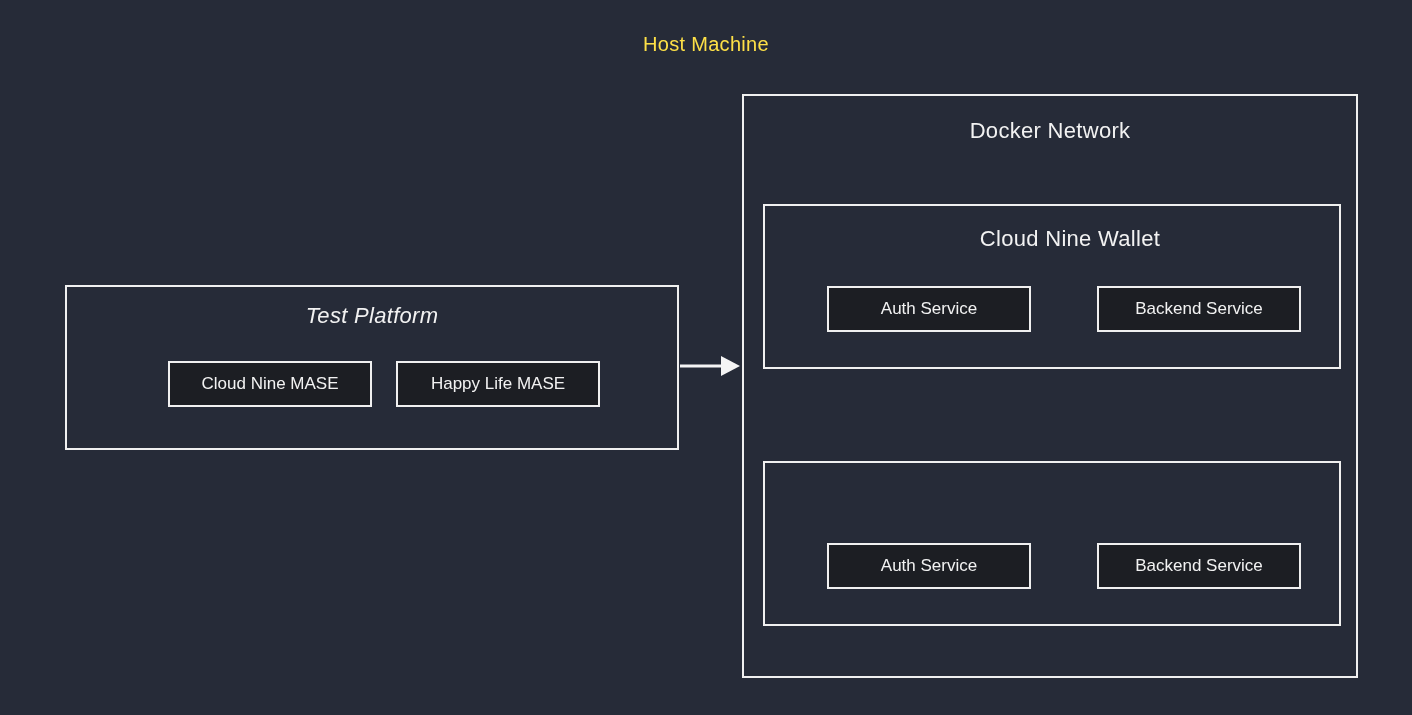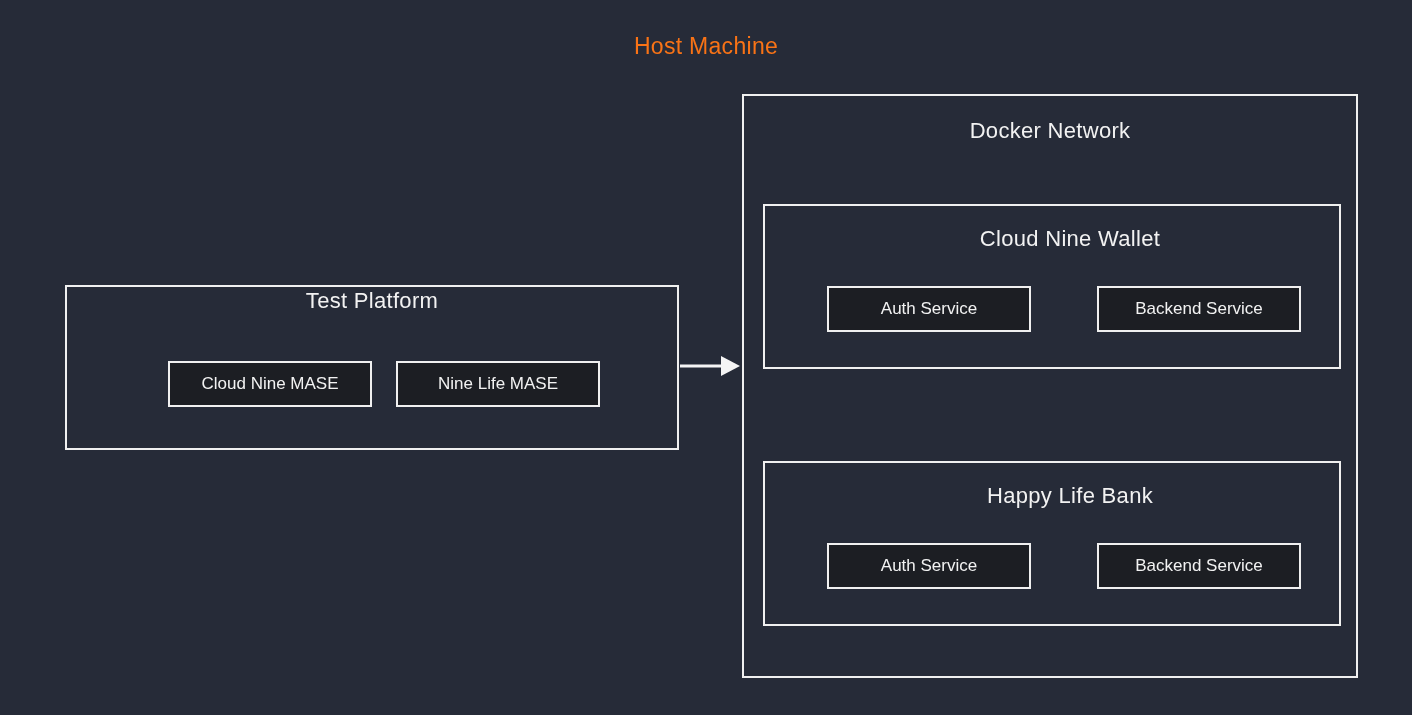--- a/index.html
+++ b/index.html
@@ -10,42 +10,42 @@
     color: #F2F2F2;
     position: relative;
     overflow: hidden;
   }
   .stage { position: absolute; inset: 0; width: 1412px; height: 715px; }
 
   .host-title {
     position: absolute;
     top: 33px; left: 0; width: 100%;
     text-align: center;
-    font-size: 23px;
+    font-size: 20px;
     letter-spacing: 0.3px;
-    color: #f97316;
+    color: #fde047;
   }
 
   .outer-box {
     position: absolute;
     border: 2px solid #F0F0F0;
     background: transparent;
   }
   .test-platform { left: 65px; top: 285px; width: 614px; height: 165px; }
   .docker-network { left: 742px; top: 94px; width: 616px; height: 584px; }
 
   .box-title {
     position: absolute;
     left: 0; width: 100%;
     text-align: center;
     font-size: 22px;
     letter-spacing: 0.3px;
     color: #F2F2F2;
   }
-  .test-platform .box-title { top: 1px; }
+  .test-platform .box-title { top: 16px; font-style: italic; }
   .docker-network .box-title { top: 22px; }
 
   .group-box {
     position: absolute;
     border: 2px solid #F0F0F0;
     width: 578px; height: 165px;
     left: 19px;
   }
   .group-wallet { top: 108px; }
   .group-bank   { top: 365px; }
@@ -84,42 +84,41 @@
 <body>
 
 <div class="stage">
 
   <div class="host-title">Host Machine</div>
 
   <div class="outer-box test-platform">
     <div class="box-title">Test Platform</div>
     <div class="service-row">
       <div class="service-box">Cloud Nine MASE</div>
-      <div class="service-box">Nine Life MASE</div>
+      <div class="service-box">Happy Life MASE</div>
     </div>
   </div>
 
   <svg class="arrow" viewBox="0 0 62 28">
     <line x1="0" y1="14" x2="44" y2="14" stroke="#F5F5F5" stroke-width="3"></line>
     <polygon points="41,4 60,14 41,24" fill="#F5F5F5"></polygon>
   </svg>
 
   <div class="outer-box docker-network">
     <div class="box-title">Docker Network</div>
 
     <div class="group-box group-wallet">
       <div class="box-title">Cloud Nine Wallet</div>
       <div class="service-row">
         <div class="service-box">Auth Service</div>
         <div class="service-box">Backend Service</div>
       </div>
     </div>
 
     <div class="group-box group-bank">
-      <div class="box-title">Happy Life Bank</div>
       <div class="service-row">
         <div class="service-box">Auth Service</div>
         <div class="service-box">Backend Service</div>
       </div>
     </div>
   </div>
 
 </div>
 
 </body></html>

